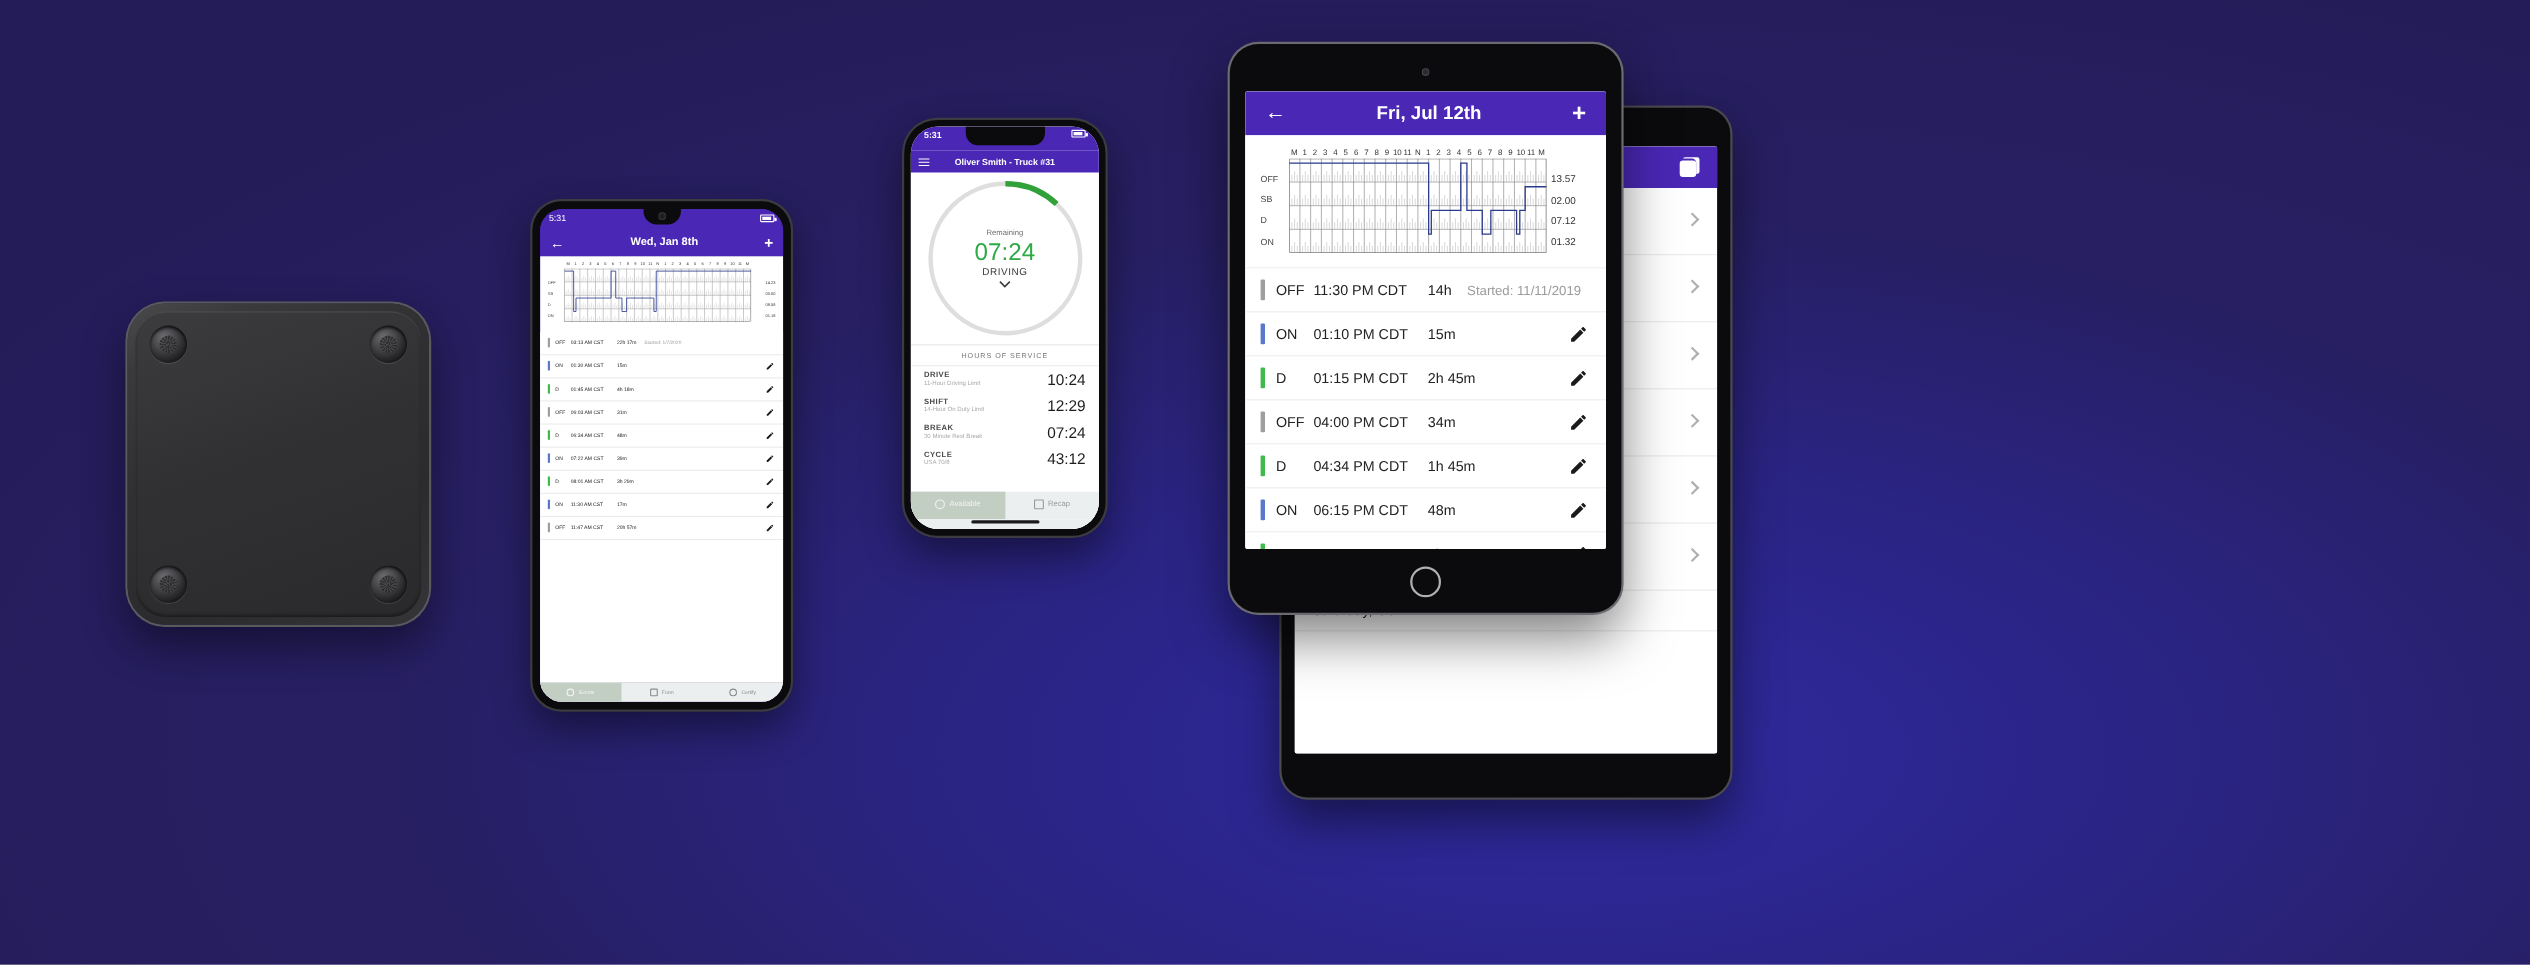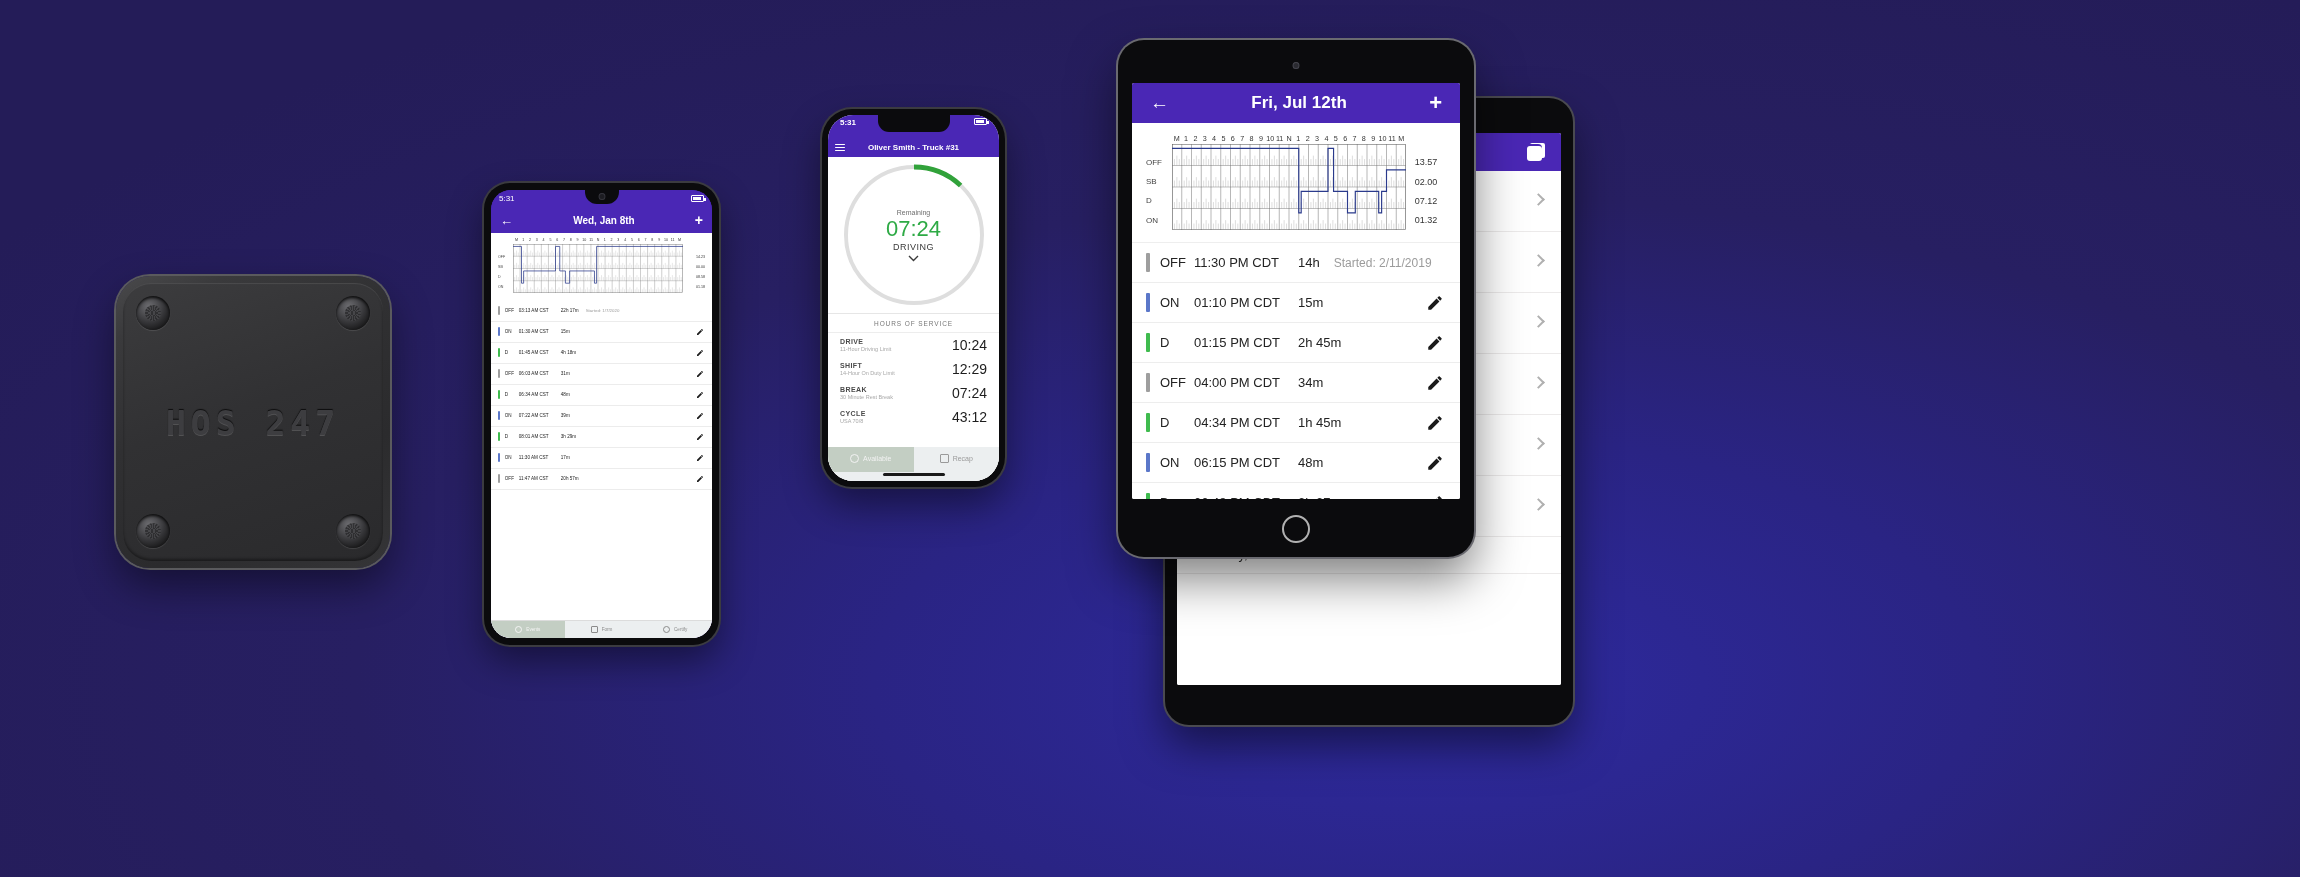--- a/index.html
+++ b/index.html
@@ -213,21 +213,20 @@
 </style>
 </head>
 <body>
 
 <div id="eld-device">
   <div class="inner"></div>
   <div class="screw tl"></div>
   <div class="screw tr"></div>
   <div class="screw bl"></div>
   <div class="screw br"></div>
-  <div id="eld-logo">HOS 247</div>
 </div>
 
 <div class="device" id="android-phone">
   <div class="bezel"></div>
   <div class="screen">
 
     <div class="apx-status">
       <span>5:31</span>
       <div class="apx-notch"></div>
       <span class="apx-batt">
@@ -1322,36 +1321,36 @@
                 <line x1="235" y1="64.5" x2="235" y2="54.61" stroke="#9a9a9a" stroke-width="0.35"></line>
                 <line x1="235" y1="86" x2="235" y2="76.11" stroke="#9a9a9a" stroke-width="0.35"></line>
                 <line x1="237.5" y1="21.5" x2="237.5" y2="15.05" stroke="#9a9a9a" stroke-width="0.35"></line>
                 <line x1="237.5" y1="43" x2="237.5" y2="36.55" stroke="#9a9a9a" stroke-width="0.35"></line>
                 <line x1="237.5" y1="64.5" x2="237.5" y2="58.05" stroke="#9a9a9a" stroke-width="0.35"></line>
                 <line x1="237.5" y1="86" x2="237.5" y2="79.55" stroke="#9a9a9a" stroke-width="0.35"></line>
                 <line x1="240" y1="0" x2="240" y2="86" stroke="#6c6c6c" stroke-width="0.5"></line>
                 <path d="M 0 4.3 L 130 4.3 L 130 68.8 L 132.5 68.8 L 132.5 47.3 L 160 47.3 L 160 4.3 L 165.7 4.3 L 165.7 47.3 L 180 47.3 L 180 68.8 L 188 68.8 L 188 47.3 L 212 47.3 L 212 68.8 L 215 68.8 L 215 47.3 L 220 47.3 L 220 25.8 L 240 25.8 " fill="none" stroke="#2a3a8c" stroke-width="1.2" stroke-linejoin="miter"></path>
               </svg>
           </div>
-          <div class="g-totals" style="font-size:9px;width:36px;height:86px;text-align:center" id="td-totals">
+          <div class="g-totals" style="font-size:9px;width:36px;height:86px;text-align:left" id="td-totals">
               <span>13.57</span>
               <span>02.00</span>
               <span>07.12</span>
               <span>01.32</span>
             </div>
         </div>
       </div>
 
       <div id="td-events">
   <div class="day-ev">
     <span class="bar" style="background:#9e9e9e"></span>
     <span class="st">OFF</span>
     <span class="tm">11:30 PM CDT</span>
     <span class="dur">14h</span>
-    <span class="note">Started: 2/11/2019</span>
+    <span class="note">Started: 11/11/2019</span>
 
   </div>
   <div class="day-ev">
     <span class="bar" style="background:#5b77c9"></span>
     <span class="st">ON</span>
     <span class="tm">01:10 PM CDT</span>
     <span class="dur">15m</span>
 
     <span class="pencil">
               <svg class="pencil-svg" width="18" height="18" viewBox="0 0 24 24" aria-hidden="true">

